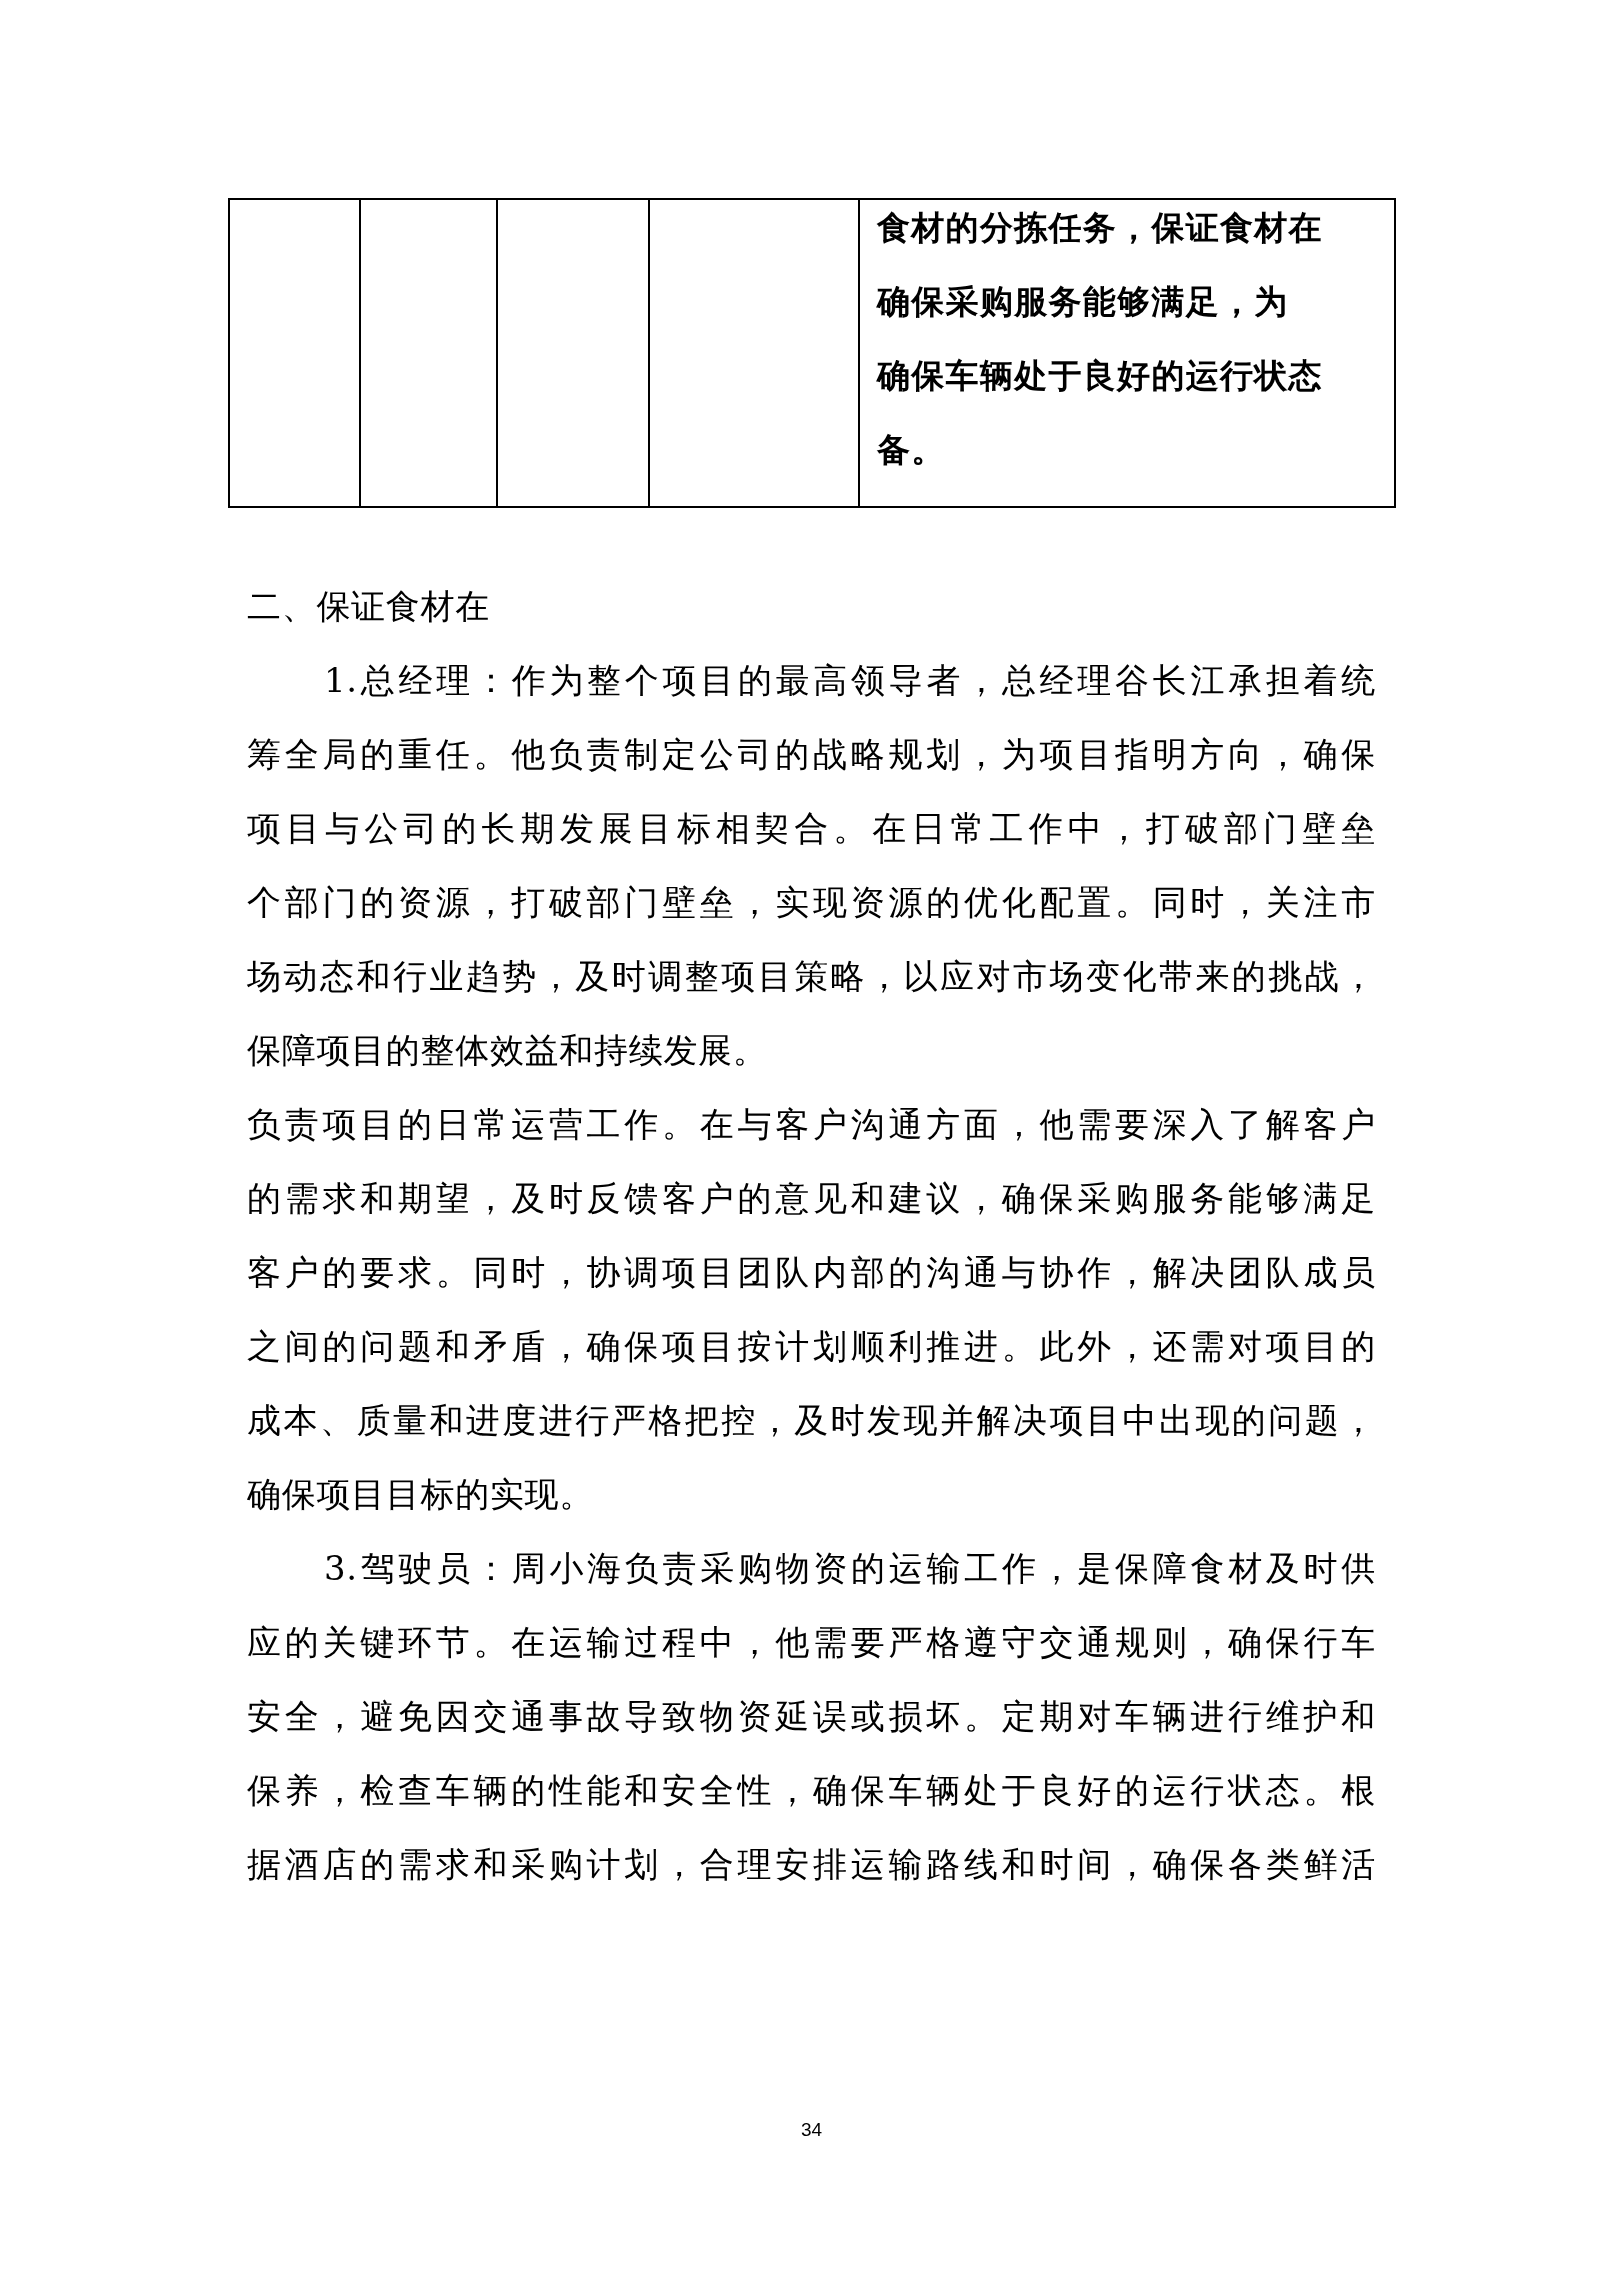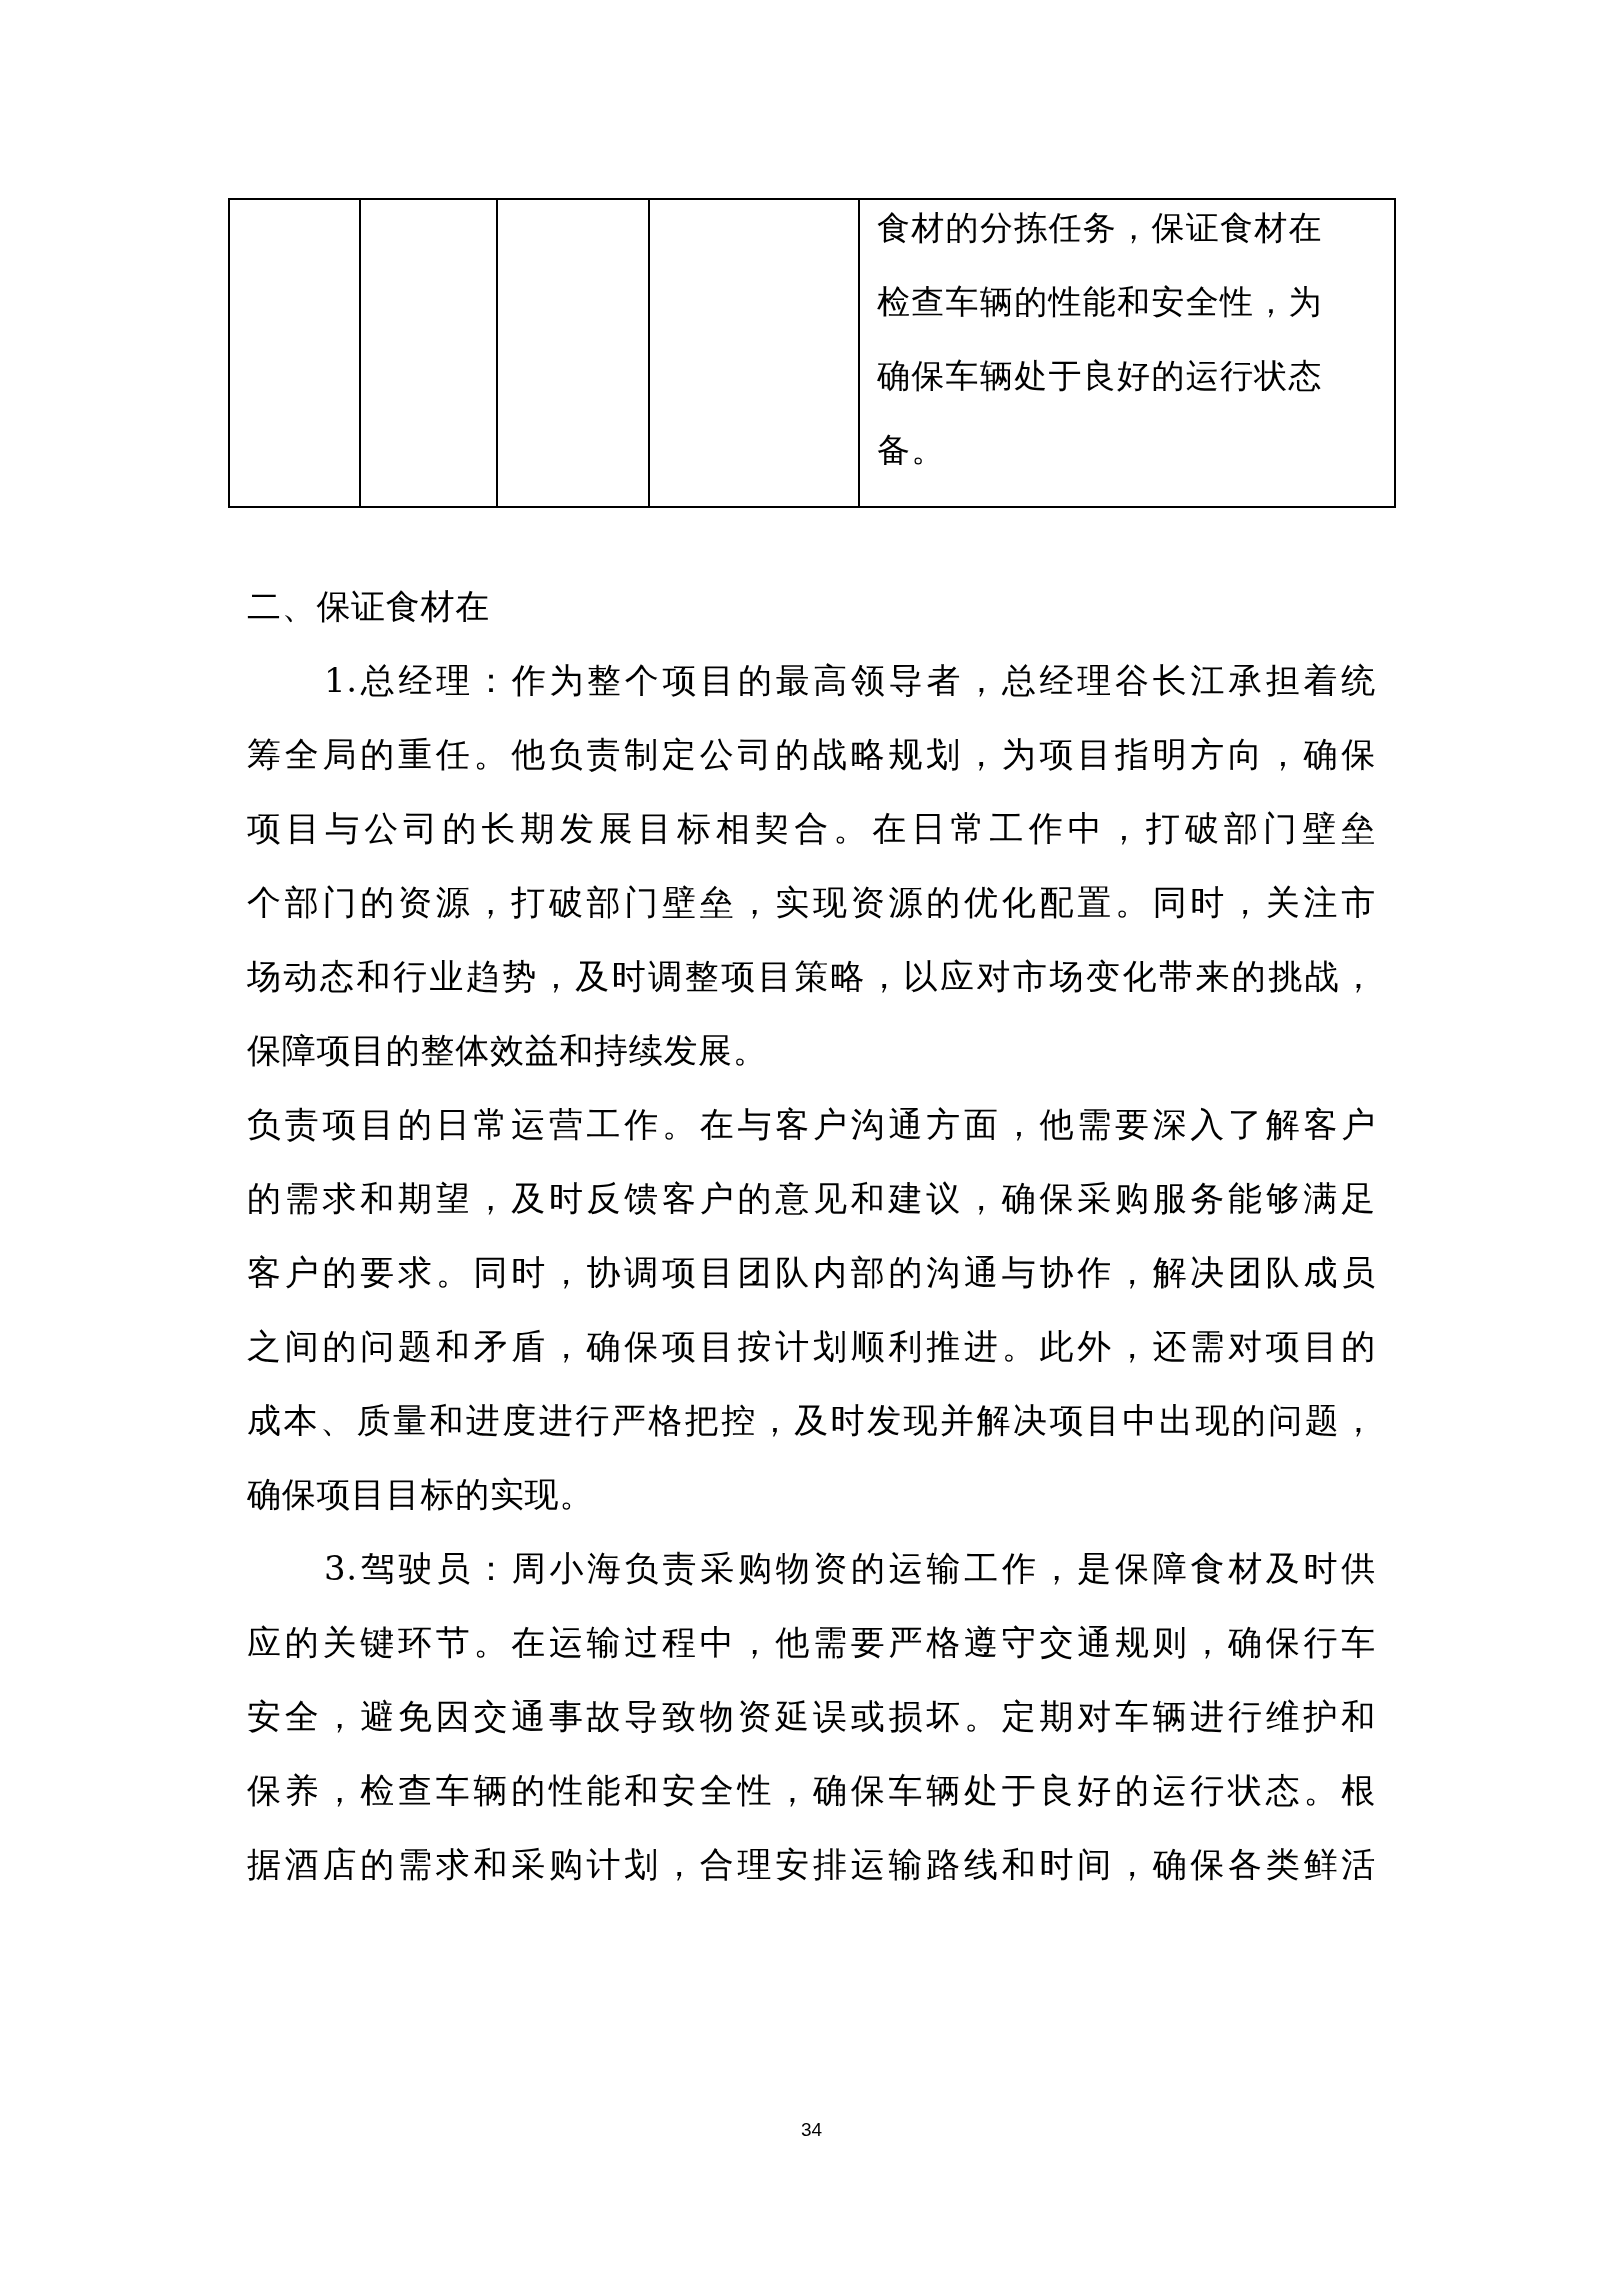--- a/index.html
+++ b/index.html
@@ -10,20 +10,21 @@
   table.cont-table {
     position: absolute; left: 228px; top: 198px;
     width: 1165px; height: 310px;
     border-collapse: collapse;
     table-layout: fixed;
   }
   table.cont-table td {
     border: 2px solid #000;
     vertical-align: top;
     padding: 0;
+    font-weight: bold;
   }
   table.cont-table td.c5 {
     padding: 9.2px 13px 0 17px;
     font-size: 33px;
     line-height: 74px;
     letter-spacing: 1.3px;
   }
   table.cont-table td.c5 .cell-line { display: block; white-space: nowrap; height: 74px; margin-top: -18.3px; margin-bottom: 18.3px; }
 
   .body-text {
@@ -59,21 +60,21 @@
       <col style="width:536px">
     </colgroup>
     <tbody>
         <tr>
       <td></td>
       <td></td>
       <td></td>
       <td></td>
       <td class="c5">
         <span class="cell-line">食材的分拣任务，保证食材在</span>
-        <span class="cell-line">检查车辆的性能和安全性，为</span>
+        <span class="cell-line">确保采购服务能够满足，为</span>
         <span class="cell-line">确保车辆处于良好的运行状态</span>
         <span class="cell-line">备。</span>
       </td>
     </tr>
   </tbody>
     </table>
 
   <div class="body-text serif">
     <span class="heading">二、保证食材在</span>
 

